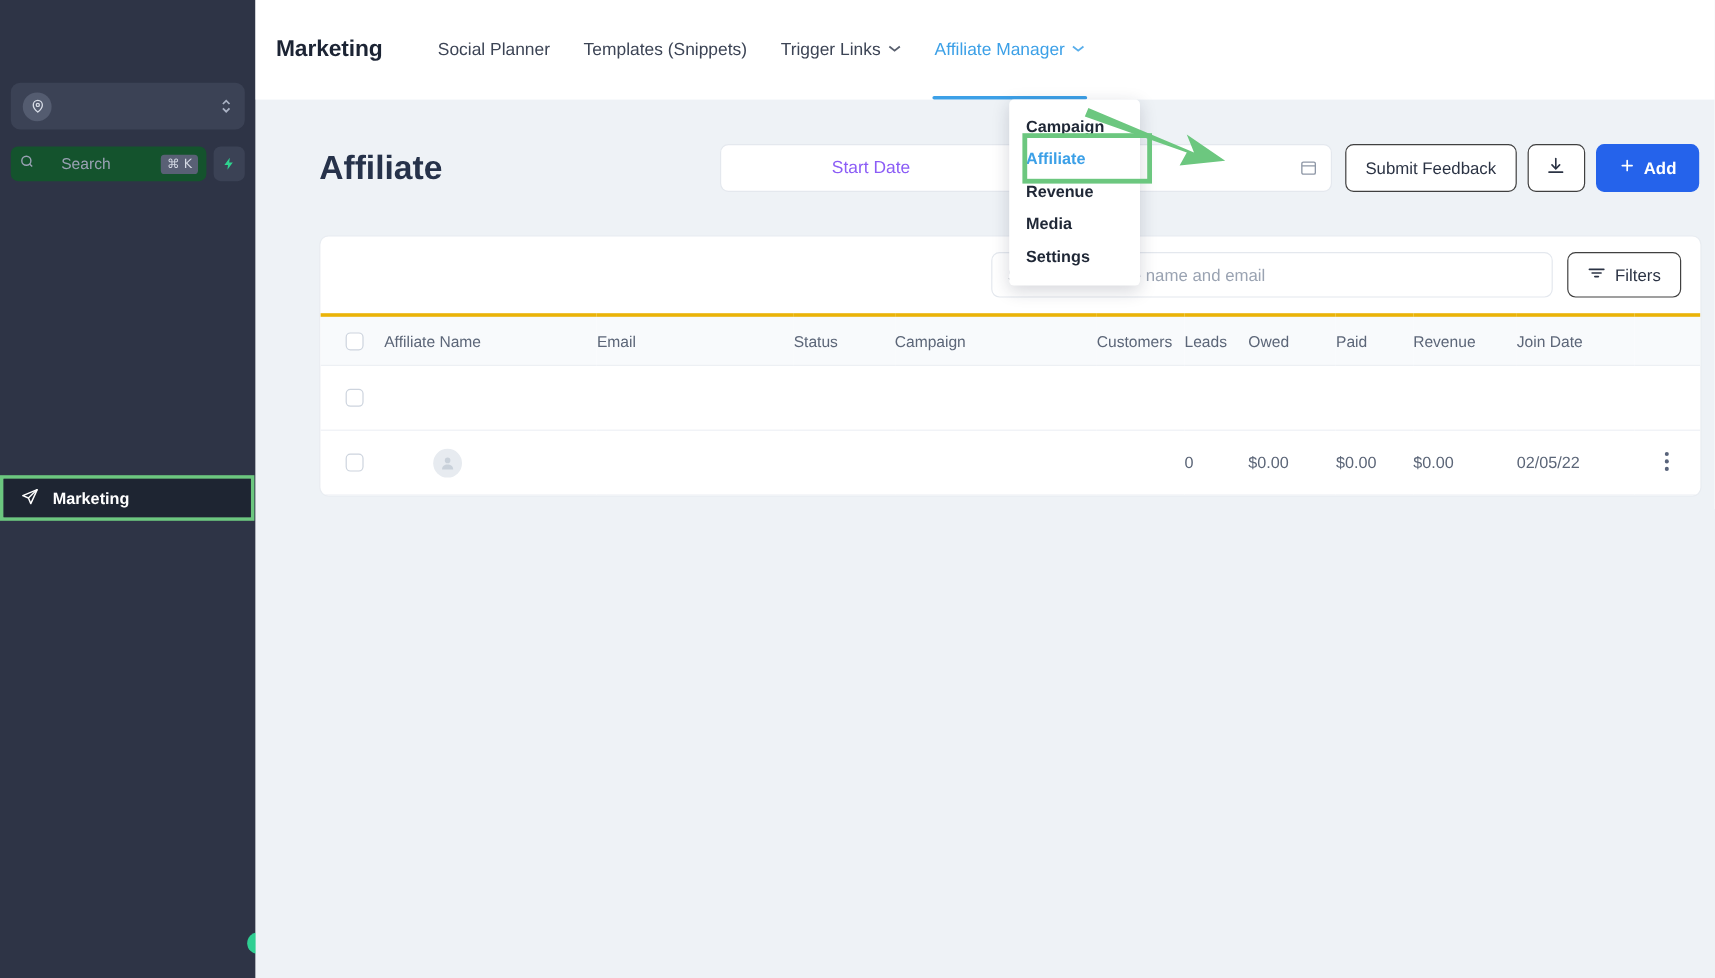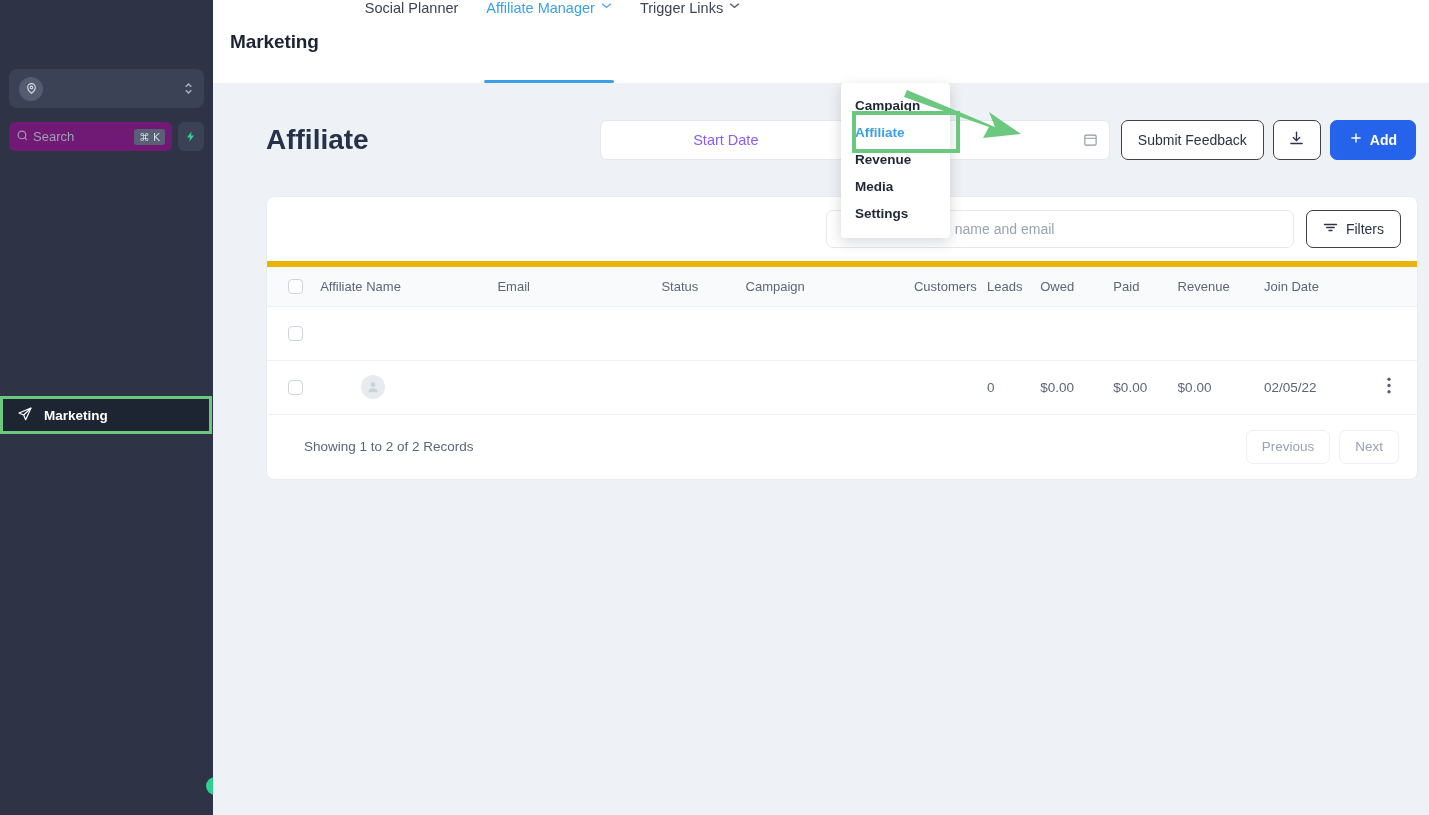--- a/index.html
+++ b/index.html
@@ -34,22 +34,22 @@
   .ws-caret {
     margin-left: auto; color: #aab2c4; font-size: 10px; line-height: 8px;
     display: flex; flex-direction: column; align-items: center;
   }
   .search-row {
     position: absolute; left: 9px; top: 122px;
     width: 195px; height: 29px;
     display: flex; gap: 6px;
   }
   .search-box {
-    flex: 1; background: #701a75; border-radius: 6px;
-    display: flex; align-items: center; padding: 0 7px; gap: 4px;
+    flex: 1; background: #14532d; border-radius: 6px;
+    display: flex; align-items: center; padding: 0 7px; gap: 22px;
   }
   .search-box .ph { color: #99a1b3; font-size: 13px; flex: 1; }
   .kbd {
     background: #596075; color: #d4d9e4;
     font-size: 10.5px; padding: 2px 5px; border-radius: 3px;
     font-family: "DejaVu Sans", sans-serif;
   }
   .bolt-btn {
     width: 26px; background: #3b4255; border-radius: 6px;
     display: flex; align-items: center; justify-content: center;
@@ -83,21 +83,21 @@
     display: flex; align-items: center;
     padding: 0 0 0 17px;
     position: relative;
   }
   .brand {
     font-size: 19px; font-weight: 700; color: #1c2434;
     margin-right: 32px; letter-spacing: -0.1px;
   }
   .tabs { display: flex; align-items: center; gap: 0px; height: 83px; }
   .tab {
-    display: flex; gap: 6px;
+    display: flex; align-items: center; gap: 6px;
     padding: 0 14px; height: 83px;
     font-size: 14.5px; color: #3c4455;
     position: relative; cursor: pointer;
   }
   .tab .chev { font-size: 10px; opacity: .85; }
   .tab.active { color: #3ca0e7; }
   .tab.active::after {
     content: ""; position: absolute; left: 12px; right: 12px; bottom: 0;
     height: 3px; background: #3ca0e7; border-radius: 2px;
   }
@@ -173,21 +173,21 @@
     width: 468px; height: 38px;
     border: 1px solid #e4e8ee; border-radius: 7px;
     display: flex; align-items: center; padding: 0 13px;
     color: #9aa3b2; font-size: 14px;
   }
   .btn-filters { padding: 0 16px; gap: 8px; height: 38px; }
 
   table { width: 100%; border-collapse: collapse; }
   thead th {
     background: #f8fafc;
-    border-top: 6px solid #eab308; border-bottom: 1px solid #edf0f4;
+    border-top: 3px solid #eab308; border-bottom: 1px solid #edf0f4;
     font-size: 13px; color: #5c6678; font-weight: 400;
     text-align: left; padding: 11px 0; height: 42px;
   }
   tbody td {
     border-bottom: 1px solid #eef1f5;
     font-size: 13.5px; color: #5c6678; padding: 0;
     height: 54px;
   }
   .c-chk { width: 48px; padding-left: 21px !important; }
   .c-name { width: 160px; }
@@ -283,32 +283,35 @@
   </aside>
 
   <section class="main">
 
     <header class="topbar">
       <div class="brand">Marketing</div>
       <nav class="tabs">
         <div class="tab">
           <span>Social Planner</span>
         </div>
+        <div class="tab">
+          <span>Templates (Snippets)</span>
+        </div>
+        <div class="tab">
+          <span>Trigger Links</span>
+          <span class="chev">
+            <svg width="11" height="7" viewBox="0 0 12 8" fill="none" stroke="#3c4455" stroke-width="1.7">
+                <path d="M1 2l5 4 5-4"></path>
+              </svg>
+          </span>
+        </div>
         <div class="tab active">
           <span>Affiliate Manager</span>
           <span class="chev">
             <svg width="11" height="7" viewBox="0 0 12 8" fill="none" stroke="#3ca0e7" stroke-width="1.7">
-                <path d="M1 2l5 4 5-4"></path>
-              </svg>
-          </span>
-        </div>
-        <div class="tab">
-          <span>Trigger Links</span>
-          <span class="chev">
-            <svg width="11" height="7" viewBox="0 0 12 8" fill="none" stroke="#3c4455" stroke-width="1.7">
                 <path d="M1 2l5 4 5-4"></path>
               </svg>
           </span>
         </div>
       </nav>
     </header>
 
     <div class="page-head">
       <div class="page-title">Affiliate</div>
 
@@ -431,27 +434,20 @@
                   <circle cx="2" cy="2.4" r="1.8"></circle>
                     <circle cx="2" cy="9" r="1.8"></circle>
                     <circle cx="2" cy="15.6" r="1.8"></circle>
                 </svg>
               </div>
             </td>
           </tr>
         </tbody>
       </table>
 
-      <div class="card-foot">
-        <div class="foot-txt">Showing 1 to 2 of 2 Records</div>
-        <div class="pager">
-          <div class="pg">Previous</div>
-          <div class="pg">Next</div>
-        </div>
-      </div>
     </div>
 
     <div class="dropdown">
       <div class="dd-item">Campaign</div>
       <div class="dd-item sel">Affiliate</div>
       <div class="dd-item">Revenue</div>
       <div class="dd-item">Media</div>
       <div class="dd-item">Settings</div>
     </div>
     <div class="dd-highlight"></div>

